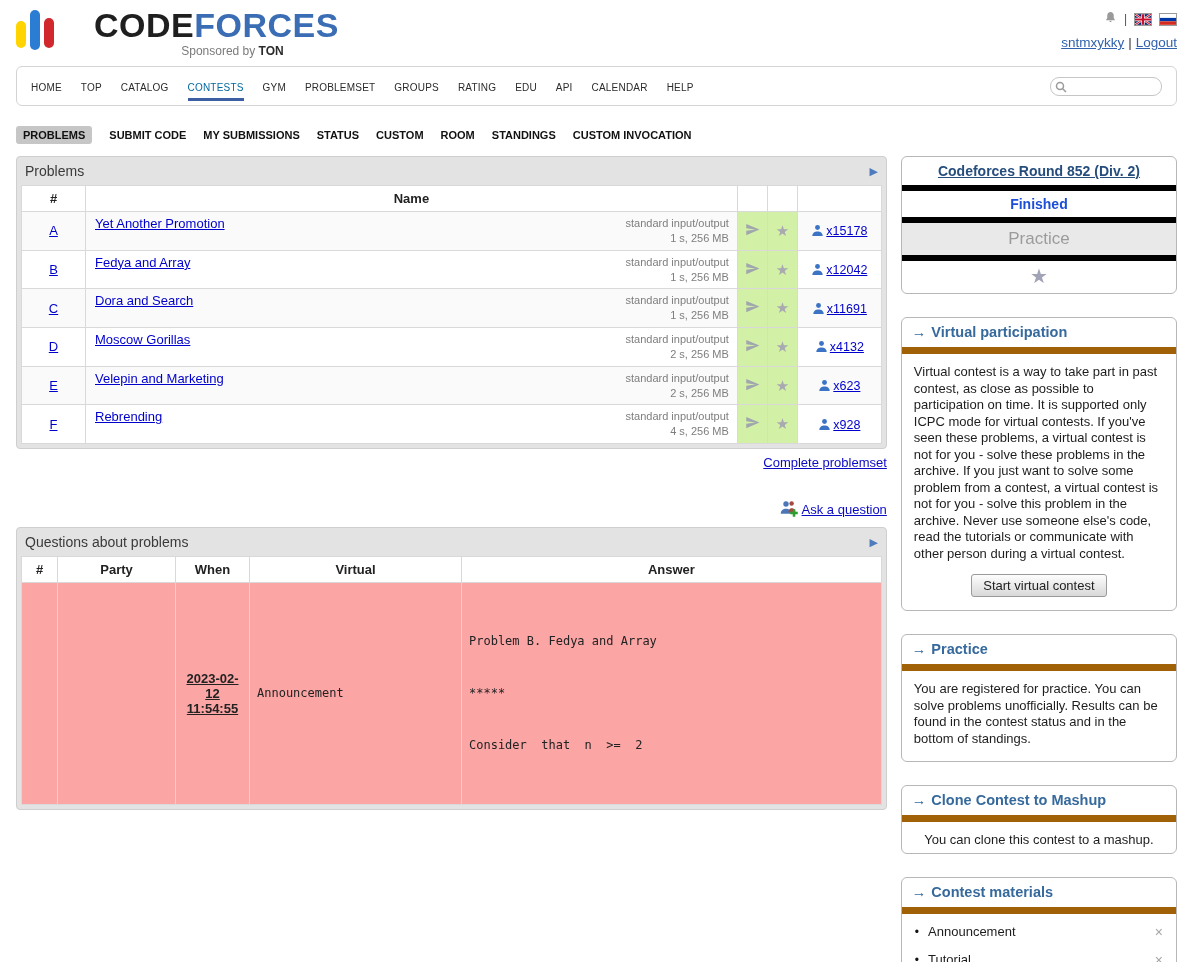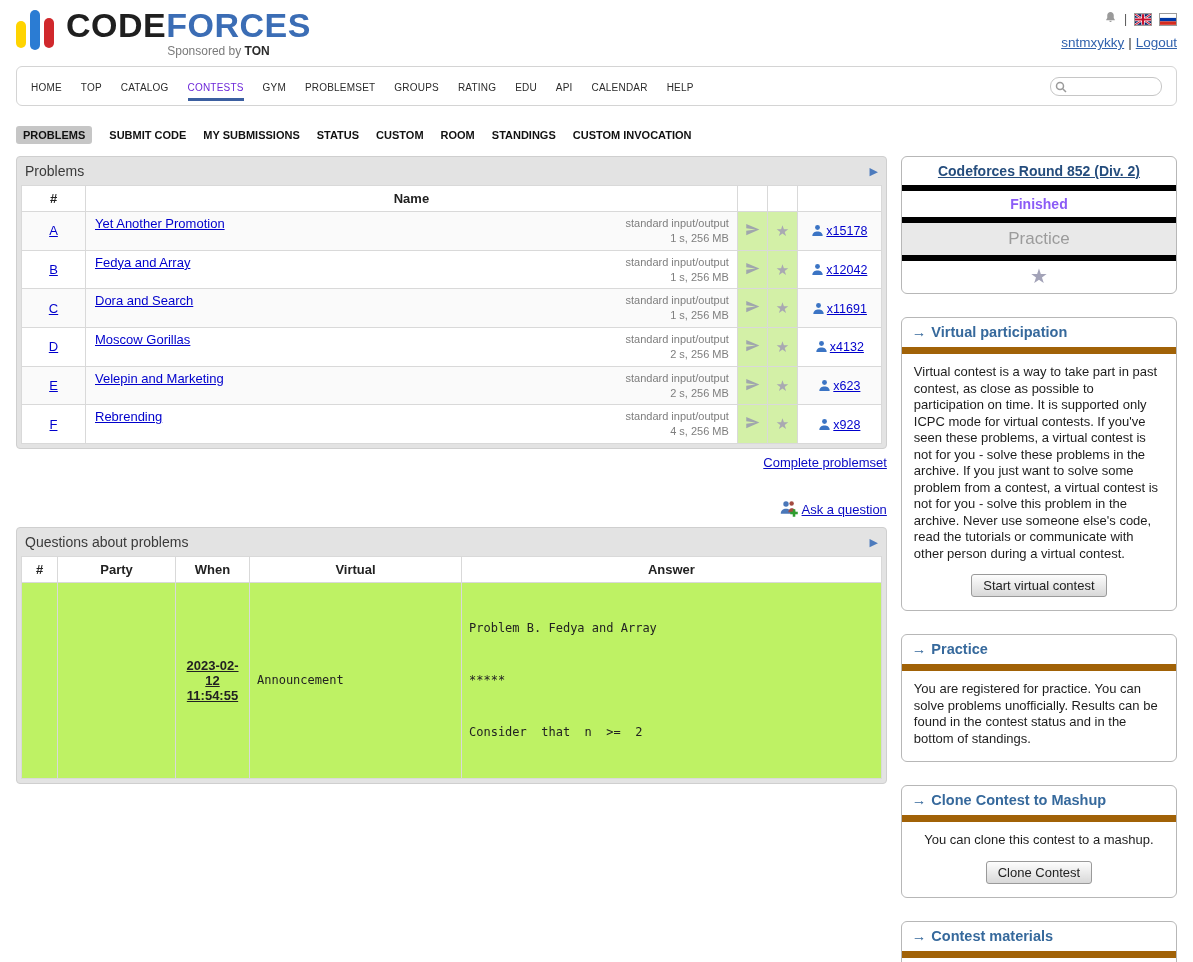--- a/index.html
+++ b/index.html
@@ -11,40 +11,40 @@
 
   
   .header { display:flex; justify-content:space-between; align-items:flex-start; padding:8px 16px 4px; }
   .logo-wrap { display:flex; align-items:flex-start; gap:8px; }
   .logo-bars { position:relative; width:42px; height:48px; }
   .bar { position:absolute; width:10px; border-radius:5px; }
   .bar-yellow { left:0; top:13px; height:27px; background:#ffd400; }
   .bar-blue   { left:14px; top:2px; height:40px; background:#2b7cd3; }
   .bar-red    { left:28px; top:10px; height:30px; background:#d0282c; }
   .logo-textcol { display:flex; flex-direction:column; }
-  .logo-text { font-size:34px; font-weight:bold; letter-spacing:0.5px; line-height:1; }
+  .logo-text { font-size:34px; font-weight:bold; letter-spacing:0.5px; line-height:1;margin-left:28px; }
   .logo-code { color:#1f1f1f; }
   .logo-forces { color:#3b6db5; }
   .sponsored { font-size:12px; margin-top:2px; align-self:center; padding-left:60px; }
   .sponsored-prefix { color:#7a7a7a; }
   .sponsored-brand { color:#2b2b2b; font-weight:bold; }
 
   .header-right { text-align:right; padding-top:2px; }
   .lang-row { display:flex; align-items:center; justify-content:flex-end; gap:7px; }
   .lang-sep { color:#555; font-size:12px; }
   .flag { display:inline-block; line-height:0; border:1px solid #9a9a9a; }
   .account-row { margin-top:7px; font-size:13.5px; color:#333; }
   .account-row a { color:#3162ad; text-decoration:underline; }
   .account-sep { margin:0 4px; color:#333; }
 
   
   .main-nav { margin:4px 16px 0; border:1px solid #d4d4d4; border-radius:6px; height:40px;
               display:flex; align-items:center; padding:0 14px; gap:19px; background:#fff; }
   .nav-link { font-size:10px; color:#2b2b2b; text-decoration:none; letter-spacing:0.2px; padding:10px 0 8px; }
-  .nav-link.active { border-bottom:3px solid #3b5fa0; padding-bottom:5px; color:#6d28d9; }
+  .nav-link.active { border-bottom:3px solid #3b5fa0; padding-bottom:5px; color:#0369a1; }
   .nav-search { margin-left:auto; position:relative; }
   .nav-search input { width:112px; height:19px; border:1px solid #c6c6c6; border-radius:9px;
                       padding:0 6px 0 20px; font-size:12px; font-family:"Liberation Sans",sans-serif; outline:none; }
   .search-ic { position:absolute; left:5px; top:3px; }
 
   
   .sub-nav { margin:20px 16px 0; display:flex; align-items:center; gap:17px; }
   .subnav-link { font-size:11px; font-weight:bold; color:#111; text-decoration:none; }
   .subnav-link.active { background:#c6c6c6; border-radius:3px; padding:3px 7px; }
 
@@ -75,39 +75,39 @@
   .c-solved { width:84px; text-align:center; white-space:nowrap; }
   .c-solved a { color:#0000cc; text-decoration:underline; font-size:12.5px; }
   .c-solved svg { vertical-align:-2px; margin-right:2px; }
 
   .below-table-link { text-align:right; margin-top:6px; font-size:13px; }
   .below-table-link a, .ask-row a { color:#0b0bc4; text-decoration:underline; }
   .ask-row { text-align:right; margin-top:30px; margin-bottom:10px; font-size:13px; }
   .ask-row svg { vertical-align:-3px; margin-right:4px; }
 
   
-  .questions tbody td { background:#bef264; padding:2px 7px; vertical-align:middle; }
+  .questions tbody td { background:#fca5a5; padding:15px 7px; vertical-align:middle; }
   .q-when { font-weight:bold; text-align:center; font-size:13px;text-decoration:underline; }
   .mono { font-family:"DejaVu Sans Mono", monospace; font-size:12px; white-space:pre; line-height:1.45; }
 
   
   .side-box { border:1px solid #b7b7b7; border-radius:6px; background:#fff; margin-bottom:23px; overflow:hidden; }
   .box-title { padding:6px 10px 7px; font-weight:bold; font-size:14.5px; color:#36699c; border-bottom:7px solid #a16207; }
   .box-title .arrow { margin-right:5px; }
   .box-body { padding:10px 12px 4px; font-size:13px; line-height:1.27; color:#1d1d1d; }
   .btn-row { text-align:center; padding:8px 0 13px; }
   .btn { font-size:13px; font-family:"Liberation Sans",sans-serif; padding:3px 11px; border:1px solid #9a9a9a;
          border-radius:3px; background:linear-gradient(#fdfdfd,#d8d8d8); cursor:pointer; color:#222; }
 
   
   .contest-box { border:1px solid #b7b7b7; border-radius:6px; background:#fff; margin-bottom:23px; overflow:hidden; text-align:center; }
   .cb-row { border-bottom:6px solid #000000; padding:5px 6px; }
   .cb-row:last-child { border-bottom:none; }
   .cb-title a { color:#254d7d; font-weight:bold; font-size:14px; text-decoration:underline; }
-  .cb-status { color:#8b5cf6; font-weight:bold; font-size:14px; }
+  .cb-status { color:#1d4ed8; font-weight:bold; font-size:14px; }
   .cb-mode { background:#e9e9e9; color:#9b9b9b; font-size:17px; padding:6px; }
   .cb-star { padding:3px 0 5px; }
   .cb-star a { font-size:20px; color:#a3a3b8; text-decoration:none; }
 
   
   .materials-list { list-style:none; margin:4px 0 10px; padding:0 11px; }
   .materials-list li { display:flex; align-items:center; font-size:13px; padding:6px 2px; }
   .mat-bullet { margin-right:9px; font-size:12px; color:#111; }
   .mat-close { margin-left:auto; color:#a5a5a5; font-size:14px; text-decoration:none; }
 </style>
@@ -436,23 +436,20 @@
           <span class="arrow">→</span><span>Practice</span>
         </div>
         <div class="box-body" style="padding-bottom:14px;">You are registered for practice. You can solve problems unofficially. Results can be found in the contest status and in the bottom of standings.</div>
       </div>
 
       <div class="side-box">
         <div class="box-title">
           <span class="arrow">→</span><span>Clone Contest to Mashup</span>
         </div>
         <div class="box-body" style="text-align:center;">You can clone this contest to a mashup.</div>
-        <div class="btn-row">
-          <button class="btn">Clone Contest</button>
-        </div>
       </div>
 
       <div class="side-box">
         <div class="box-title">
           <span class="arrow">→</span><span>Contest materials</span>
         </div>
         <ul class="materials-list">
           <li>
             <span class="mat-bullet">•</span>
             <a style="color:#1d1d1d; text-decoration:none;">Announcement</a>

